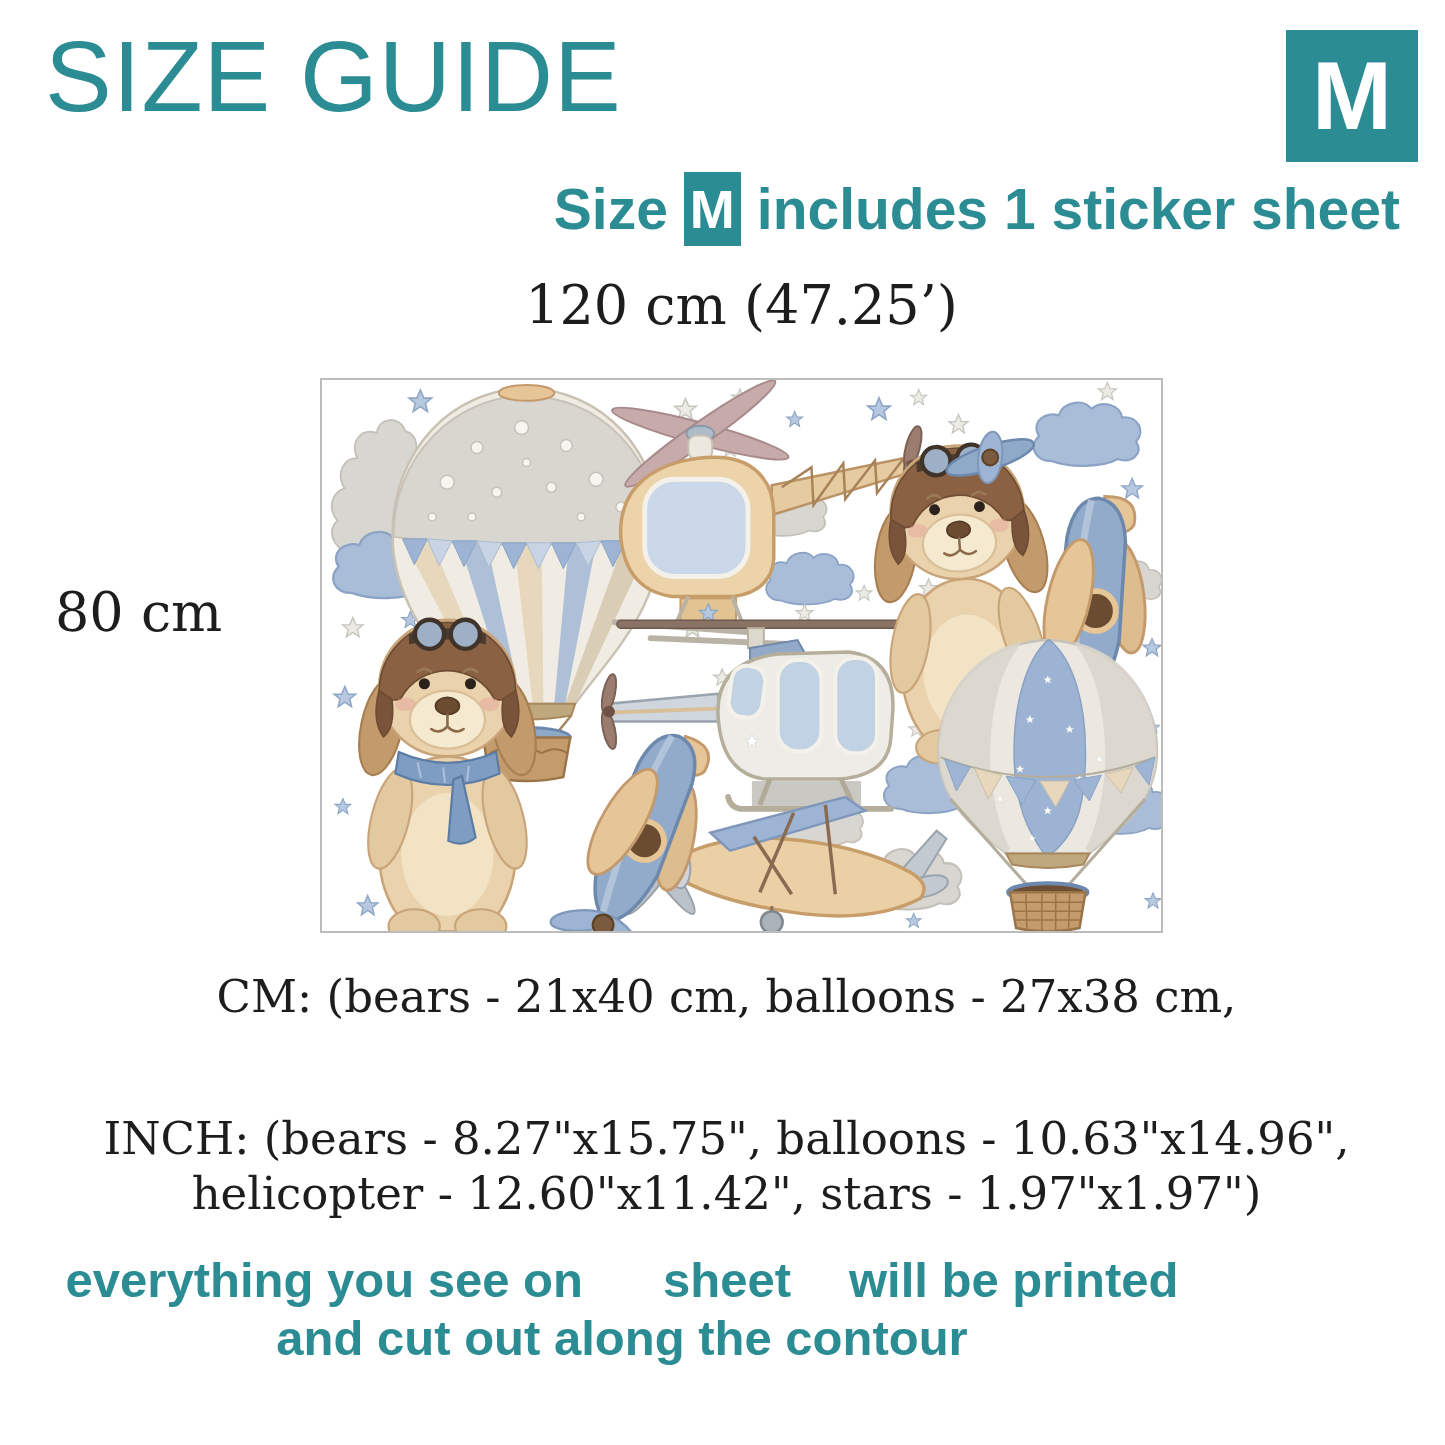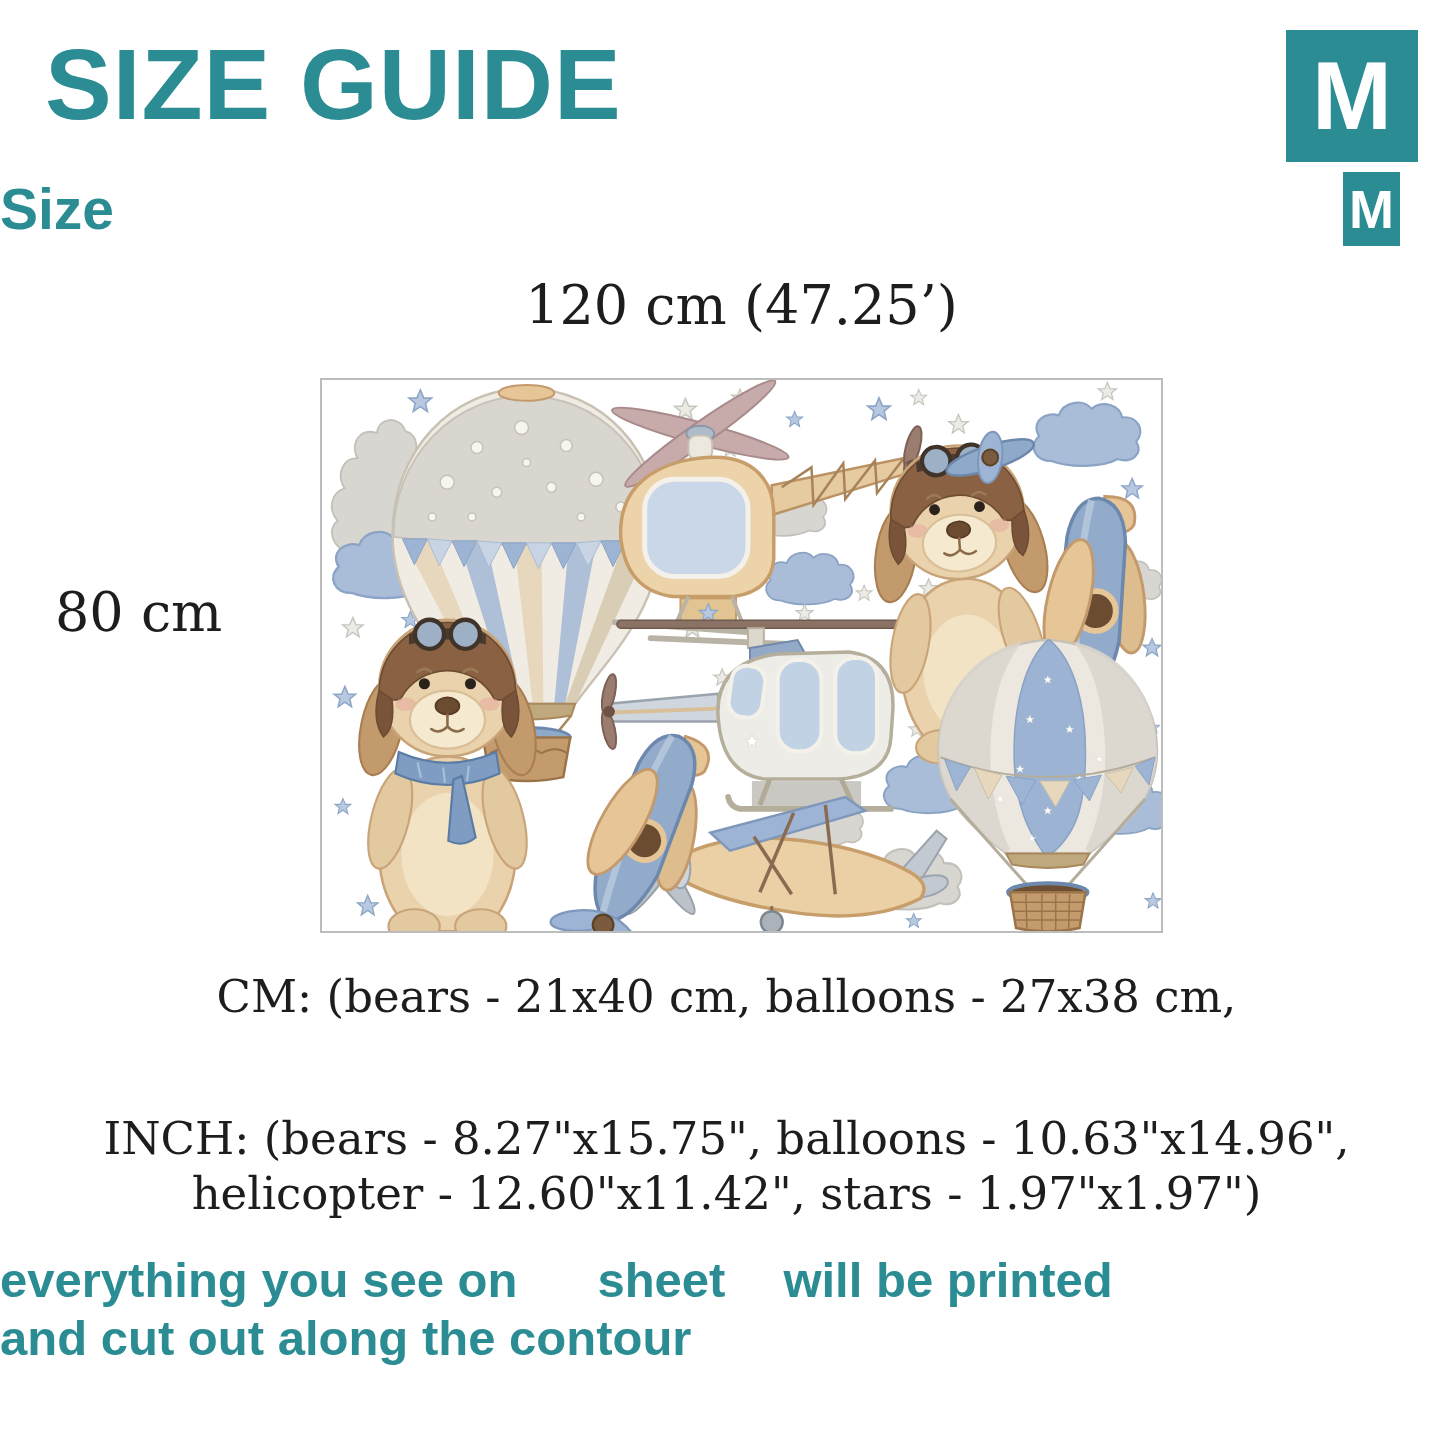--- a/index.html
+++ b/index.html
@@ -1,38 +1,38 @@
 <!DOCTYPE html>
 <html><head>
 <meta charset="utf-8">
 <style>
   html,body{margin:0;padding:0;background:#ffffff;}
   #page{position:relative;width:1445px;height:1445px;background:#ffffff;overflow:hidden;
         font-family:"Liberation Sans", sans-serif;}
   .teal{color:#2b8d93;}
-  #title{position:absolute;left:45px;top:32px;font-size:100px;font-weight:bold;
+  #title{position:absolute;left:45px;top:24px;font-size:100px;font-weight:normal;
          letter-spacing:1px;line-height:1.05;}
   #m-badge{position:absolute;left:1286px;top:30px;width:132px;height:132px;background:#2b8d93;
            display:flex;align-items:center;justify-content:center;color:#ffffff;
            font-size:96px;font-weight:bold;}
   #subtitle{position:absolute;left:0;top:172px;width:1400px;display:flex;align-items:center;
-            justify-content:space-between;gap:24px;font-size:57px;font-weight:bold;}
+            justify-content:flex-end;gap:16px;font-size:57px;font-weight:bold;}
   #subtitle .badge-box{display:inline-flex;align-items:center;justify-content:center;
             width:57px;height:74px;background:#2b8d93;color:#ffffff;font-size:54px;}
   .serif-it{font-family:"DejaVu Serif", serif;color:#1d1d1d;}
   #width-label{position:absolute;left:320px;top:274px;width:843px;text-align:center;font-size:54px;}
   #height-label{position:absolute;left:55px;top:580px;width:260px;text-align:left;
                 font-size:54px;line-height:1.22;}
   #sheet{position:absolute;left:320px;top:378px;width:843px;height:555px;background:#ffffff;
          border:2px solid #bcbcbc;box-sizing:border-box;}
   #sheet svg{display:block;width:100%;height:100%;}
   .spec{position:absolute;left:4px;width:1445px;text-align:center;font-size:45px;line-height:1.22;}
   #spec-cm{top:970px;}
   #spec-inch{top:1112px;}
-  #footer{position:absolute;left:0;top:1252px;width:1244px;text-align:left;
+  #footer{position:absolute;left:0;top:1252px;width:1244px;text-align:center;
           font-size:49px;font-weight:bold;line-height:1.18;}
   #footer .gap1{display:inline-block;width:80px;}
   #footer .gap2{display:inline-block;width:58px;}
 
   
   .st-b{fill:#b7c9e1;stroke:#8ea6c6;stroke-width:1.6;}
   .st-w{fill:#eceae5;stroke:#c6c5be;stroke-width:1.6;}
   .st-x{fill:#ffffff;stroke:#d8d8d2;stroke-width:1.2;}
   .cl-g{fill:#d8d6d0;stroke:#c2c0b8;stroke-width:2;}
   .cl-b{fill:#a9bdd8;stroke:#8ba3c4;stroke-width:2;}
@@ -46,20 +46,21 @@
 
   <div id="m-badge">
     <span>M</span>
   </div>
 
   <div id="subtitle" class="teal">
     <span>Size</span>
     <span class="badge-box">
         <span>M</span>
       </span>
+    <span>includes 1 sticker sheet</span>
   </div>
 
   <div id="width-label" class="serif-it">120 cm (47.25’)</div>
 
   <div id="height-label" class="serif-it">
     <div>80 cm</div>
   </div>
 
   <div id="sheet">
     <svg viewBox="0 0 843 555">

